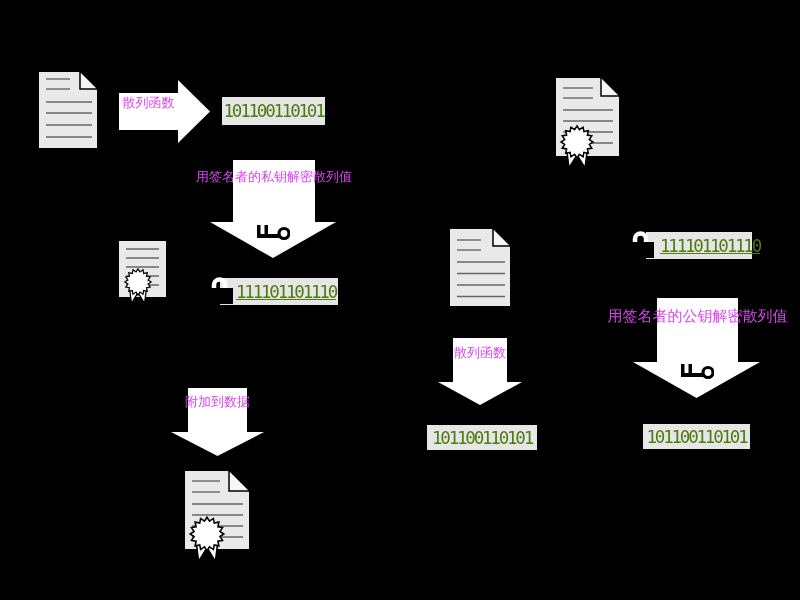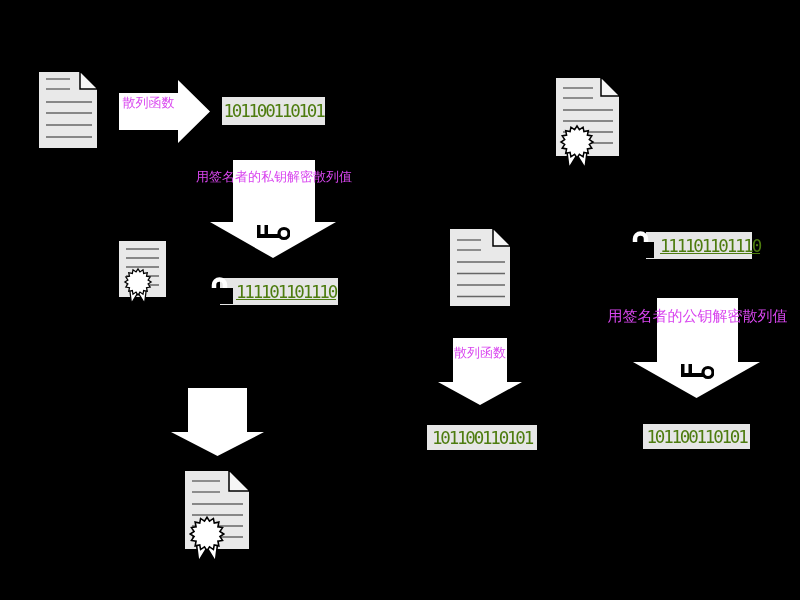--- a/index.html
+++ b/index.html
@@ -104,20 +104,24 @@
   <div class="bbox locked" style="left:220px;top:278px;width:118px;height:27px;padding-left:16px;box-sizing:border-box">
     <span>111101101110</span>
   </div>
   <svg class="abs" style="left:209px;top:275px" width="26" height="30" viewBox="0 0 26 30">
       <use href="#lock-def"></use>
     </svg>
 
   <svg class="abs" style="left:171px;top:388px" width="93" height="68" viewBox="0 0 93 68">
     <polygon class="arrow" points="17,0 76,0 76,44 93,44 46.5,68 0,44 17,44"></polygon>
   </svg>
+  <div class="alabel" style="left:188px;top:393px;width:59px;height:36px;line-height:17px">
+    <span>附加到</span>
+    <span>数据</span>
+  </div>
 
   <svg class="abs" style="left:182px;top:468px" width="74" height="101" viewBox="0 0 74 101">
     <polygon class="doc-body" points="2,2 47,2 68,23 68,82 2,82"></polygon>
     <polygon class="doc-fold" points="47,2 47,23 68,23"></polygon>
     <line class="doc-line" x1="10" y1="13" x2="38" y2="13"></line>
     <line class="doc-line" x1="10" y1="24" x2="38" y2="24"></line>
     <line class="doc-line" x1="10" y1="36" x2="61" y2="36"></line>
     <line class="doc-line" x1="10" y1="47" x2="61" y2="47"></line>
     <line class="doc-line" x1="10" y1="58" x2="61" y2="58"></line>
     <line class="doc-line" x1="10" y1="69" x2="61" y2="69"></line>

